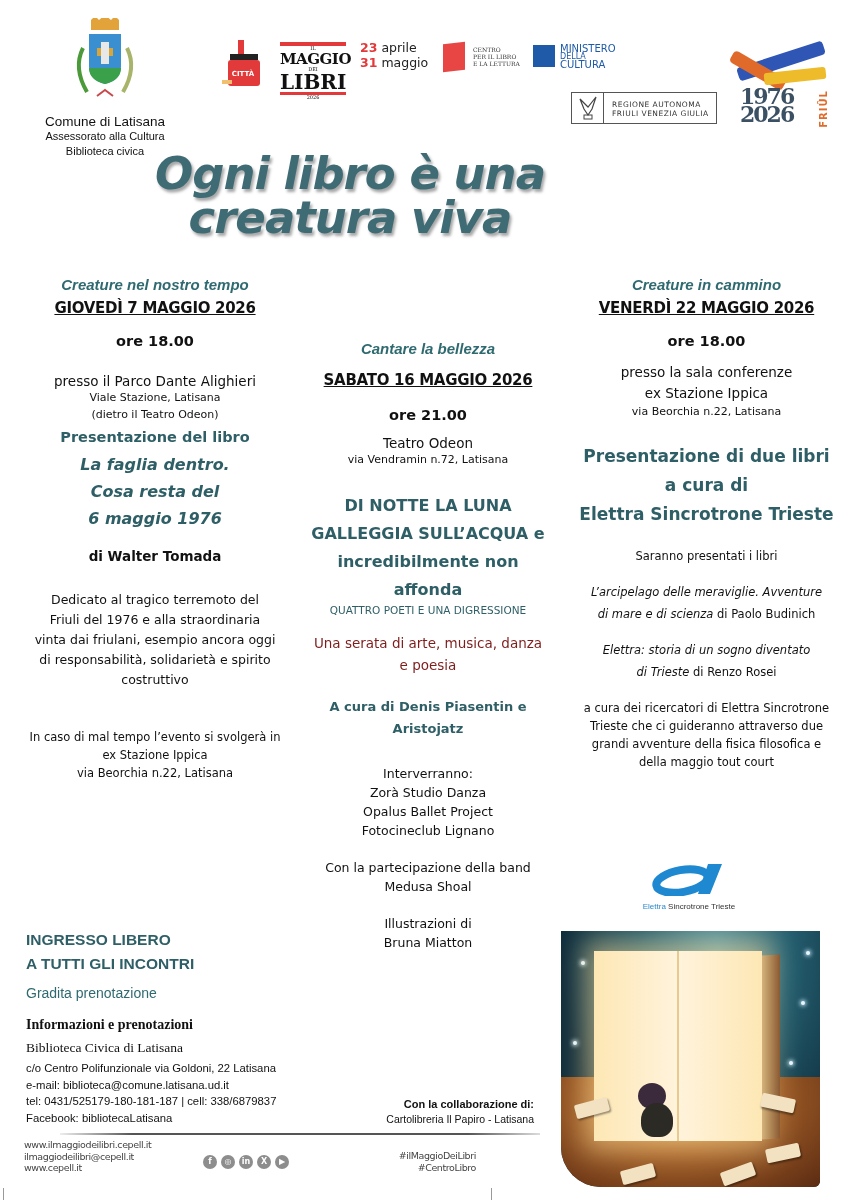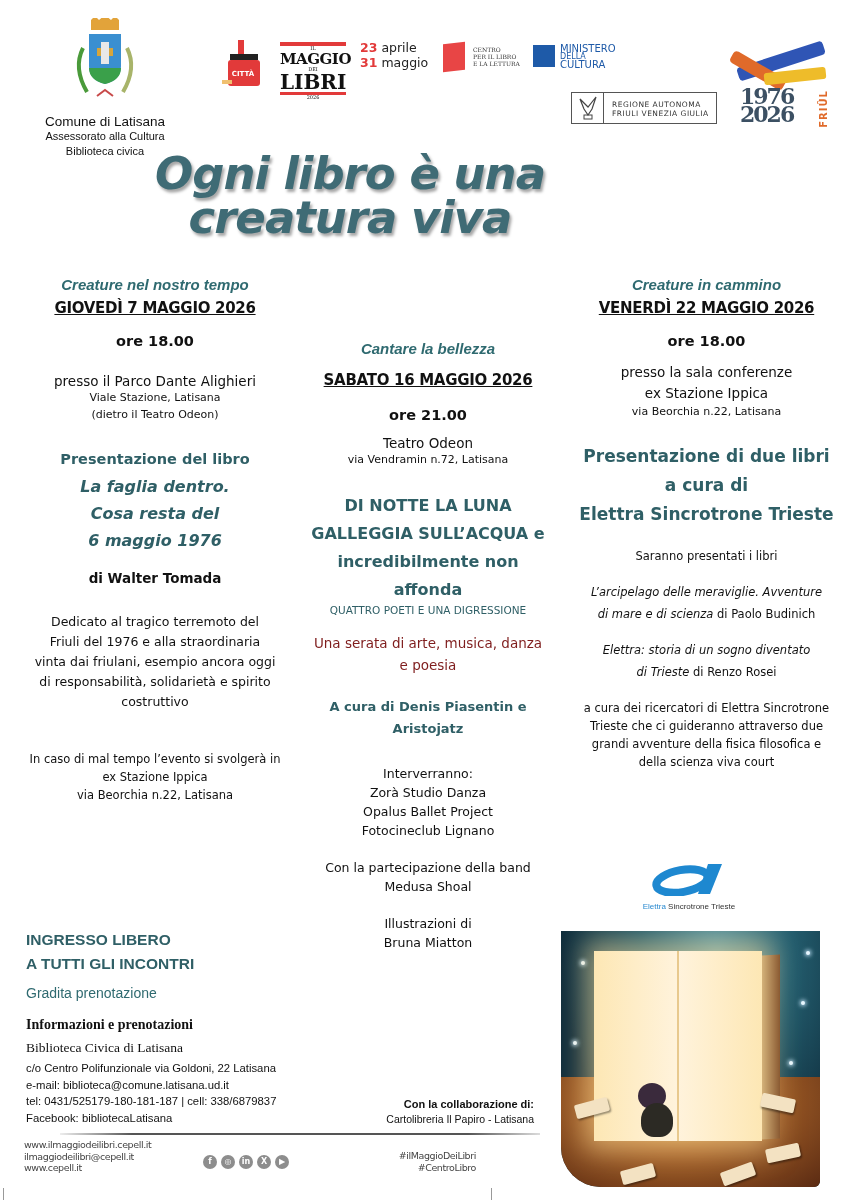--- a/index.html
+++ b/index.html
@@ -203,21 +203,21 @@
   <div>creatura viva</div>
 </div>
 
 <div class="col col-left">
   <div class="subt">Creature nel nostro tempo</div>
   <div class="date" style="margin-top:6px;">GIOVEDÌ 7 MAGGIO 2026</div>
   <div class="time" style="margin-top:16px;">ore 18.00</div>
   <div class="place" style="margin-top:24px;">presso il Parco Dante Alighieri</div>
   <div class="addr">Viale Stazione, Latisana</div>
   <div class="addr">(dietro il Teatro Odeon)</div>
-  <div class="heading-teal" style="margin-top:22px;">Presentazione del libro</div>
+  <div class="heading-teal" style="">Presentazione del libro</div>
   <div class="book-it">La faglia dentro.</div>
   <div class="book-it">Cosa resta del</div>
   <div class="book-it">6 maggio 1976</div>
   <div class="author" style="margin-top:16px;">di Walter Tomada</div>
   <div class="body" style="margin-top:26px;">
     <div>Dedicato al tragico terremoto del</div>
     <div>Friuli del 1976 e alla straordinaria</div>
     <div>vinta dai friulani, esempio ancora oggi</div>
     <div>di responsabilità, solidarietà e spirito</div>
     <div>costruttivo</div>
@@ -284,21 +284,21 @@
     <div><i>di mare e di scienza</i><span> di Paolo Budinich</span></div>
   </div>
   <div class="body-it" style="margin-top:14px;">
     <div><i>Elettra: storia di un sogno diventato</i></div>
     <div><i>di Trieste</i><span> di Renzo Rosei</span></div>
   </div>
   <div class="body-sm" style="margin-top:16px;">
     <div>a cura dei ricercatori di Elettra Sincrotrone</div>
     <div>Trieste che ci guideranno attraverso due</div>
     <div>grandi avventure della fisica filosofica e</div>
-    <div>della scienza viva court</div>
+    <div>della maggio tout court</div>
   </div>
 </div>
 
 <div class="abs elettra-logo">
   <div class="elettra-mark">
     <svg width="74" height="34" viewBox="0 0 74 34">
       <ellipse cx="30" cy="19" rx="26" ry="11" fill="none" stroke="#1e88d0" stroke-width="8" transform="rotate(-10 30 19)"></ellipse>
       <polygon points="56,2 70,2 58,32 46,32" fill="#1e88d0"></polygon>
     </svg>
   </div>

